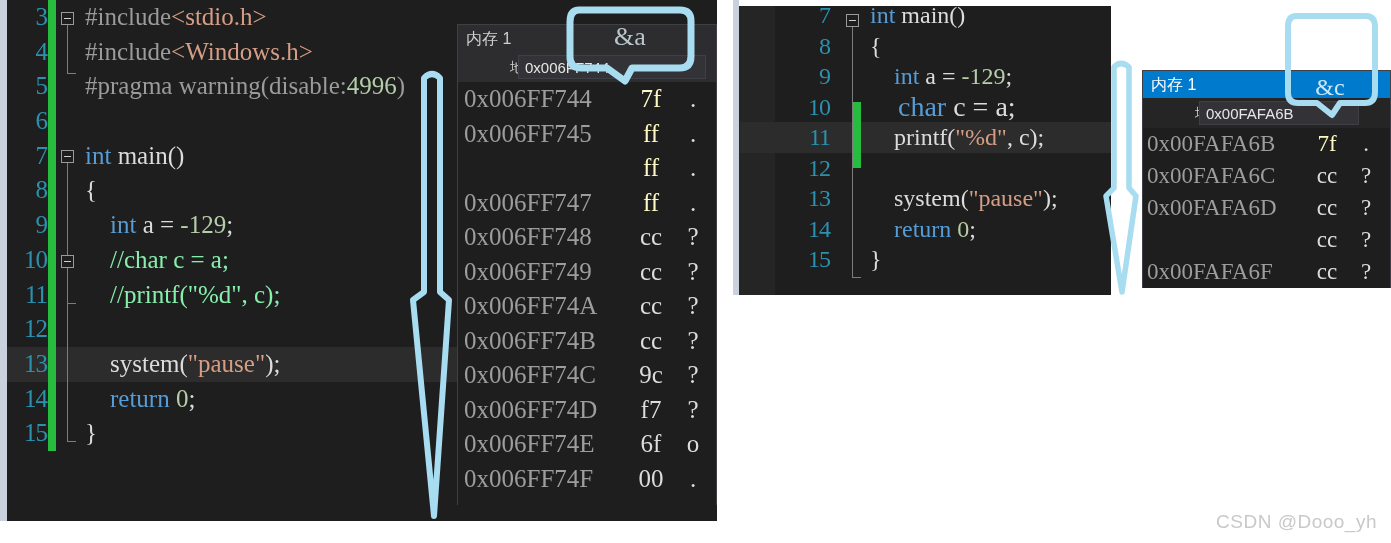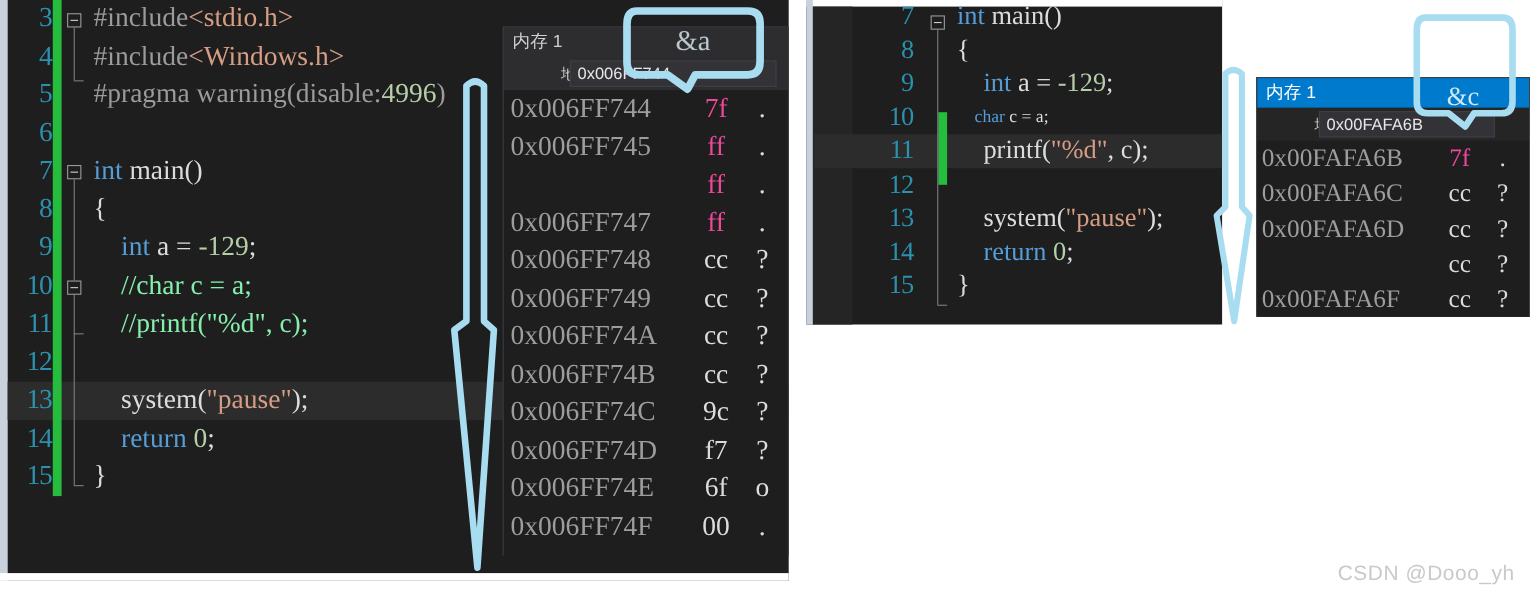--- a/index.html
+++ b/index.html
@@ -63,21 +63,21 @@
   .mem-addrbar .fld{
     position:absolute;top:3px;height:24px;line-height:24px;
     background:#333337;border:1px solid #3f3f46;box-sizing:border-box;
     padding-left:6px;color:#e6e6e6;font-size:15px;
   }
   .mem-rows{position:relative;background:#1e1e1e;}
   .mem-row{position:relative;white-space:pre;}
   .mem-row .a{position:absolute;color:#9d9d9d;}
   .mem-row .h{position:absolute;text-align:center;}
   .mem-row .c{position:absolute;text-align:center;color:#dcdcdc;}
-  .h-red{color:#ec4899;}
+  .h-red{color:#fef9c3;}
   .h-norm{color:#dcdcdc;}
 
   
   #mem-left{left:457px;top:24px;width:260px;height:481px;}
   #mem-left .mem-title{background:#2d2d30;color:#cfcfcf;}
   #mem-left .mem-addrbar{background:#2d2d30;color:#cfcfcf;}
   #mem-left .mem-addrbar .fld{left:60px;width:188px;}
   #mem-left .mem-rows{height:424px;}
   #mem-left .mem-row{height:34.5px;line-height:34.5px;font-size:25px;}
   #mem-left .mem-row .a{left:6px;}
@@ -175,21 +175,21 @@
   <div class="topstrip"></div>
   <div class="leftstrip"></div>
   <div class="gutterbg"></div>
   <svg class="exec-arrow" style="left:13px;top:132px;" viewBox="0 0 22 22">
     <path d="M2 7 L11 7 L11 3 L20 11 L11 19 L11 15 L2 15 Z" fill="#f0c03c" stroke="#8a6a12" stroke-width="1.2"></path>
   </svg>
   <div class="code-area" id="right-code">
       <div class="codeline" style="height: 30.5px; line-height: 30.5px;"><span class="lnum" style="left: 50px; width: 40px; font-size: 24px;">7</span><span class="ctext" style="left: 130px; font-size: 24px;"><span class="t-kw">int</span><span class="t-plain"> main()</span></span></div>
       <div class="codeline" style="height: 30.5px; line-height: 30.5px;"><span class="lnum" style="left: 50px; width: 40px; font-size: 24px;">8</span><span class="ctext" style="left: 130px; font-size: 24px;"><span class="t-plain">{</span></span></div>
       <div class="codeline" style="height: 30.5px; line-height: 30.5px;"><span class="lnum" style="left: 50px; width: 40px; font-size: 24px;">9</span><span class="ctext" style="left: 130px; font-size: 24px;"><span class="t-kw">    int</span><span class="t-plain"> a = </span><span class="t-num">-129</span><span class="t-plain">;</span></span></div>
-      <div class="codeline" style="height: 30.5px; line-height: 30.5px;"><span class="lnum" style="left: 50px; width: 40px; font-size: 24px;">10</span><span class="ctext" style="left: 130px; font-size: 16px;"><span class="t-kw">    char</span><span class="t-plain"> c = a;</span></span></div>
+      <div class="codeline" style="height: 30.5px; line-height: 30.5px;"><span class="lnum" style="left: 50px; width: 40px; font-size: 24px;">10</span><span class="ctext" style="left: 130px; font-size: 28px;"><span class="t-kw">    char</span><span class="t-plain"> c = a;</span></span></div>
       <div class="codeline hl" style="height: 30.5px; line-height: 30.5px;"><span class="lnum" style="left: 50px; width: 40px; font-size: 24px;">11</span><span class="ctext" style="left: 130px; font-size: 24px;"><span class="t-plain">    printf(</span><span class="t-str">"%d"</span><span class="t-plain">, c);</span></span></div>
       <div class="codeline" style="height: 30.5px; line-height: 30.5px;"><span class="lnum" style="left: 50px; width: 40px; font-size: 24px;">12</span><span class="ctext" style="left: 130px; font-size: 24px;"></span></div>
       <div class="codeline" style="height: 30.5px; line-height: 30.5px;"><span class="lnum" style="left: 50px; width: 40px; font-size: 24px;">13</span><span class="ctext" style="left: 130px; font-size: 24px;"><span class="t-plain">    system(</span><span class="t-str">"pause"</span><span class="t-plain">);</span></span></div>
       <div class="codeline" style="height: 30.5px; line-height: 30.5px;"><span class="lnum" style="left: 50px; width: 40px; font-size: 24px;">14</span><span class="ctext" style="left: 130px; font-size: 24px;"><span class="t-kw">    return</span><span class="t-plain"> </span><span class="t-num">0</span><span class="t-plain">;</span></span></div>
       <div class="codeline" style="height: 30.5px; line-height: 30.5px;"><span class="lnum" style="left: 50px; width: 40px; font-size: 24px;">15</span><span class="ctext" style="left: 130px; font-size: 24px;"><span class="t-plain">}</span></span></div>
     </div>
   <div class="chgbar" style="left:120px;top:102px;height:66px;"></div>
   <div class="foldbox" style="left:113px;top:14px;"></div>
   <div class="foldline" style="left:119px;top:27px;height:250px;"></div>
   <div class="foldtick" style="left:119px;top:277px;width:9px;"></div>

